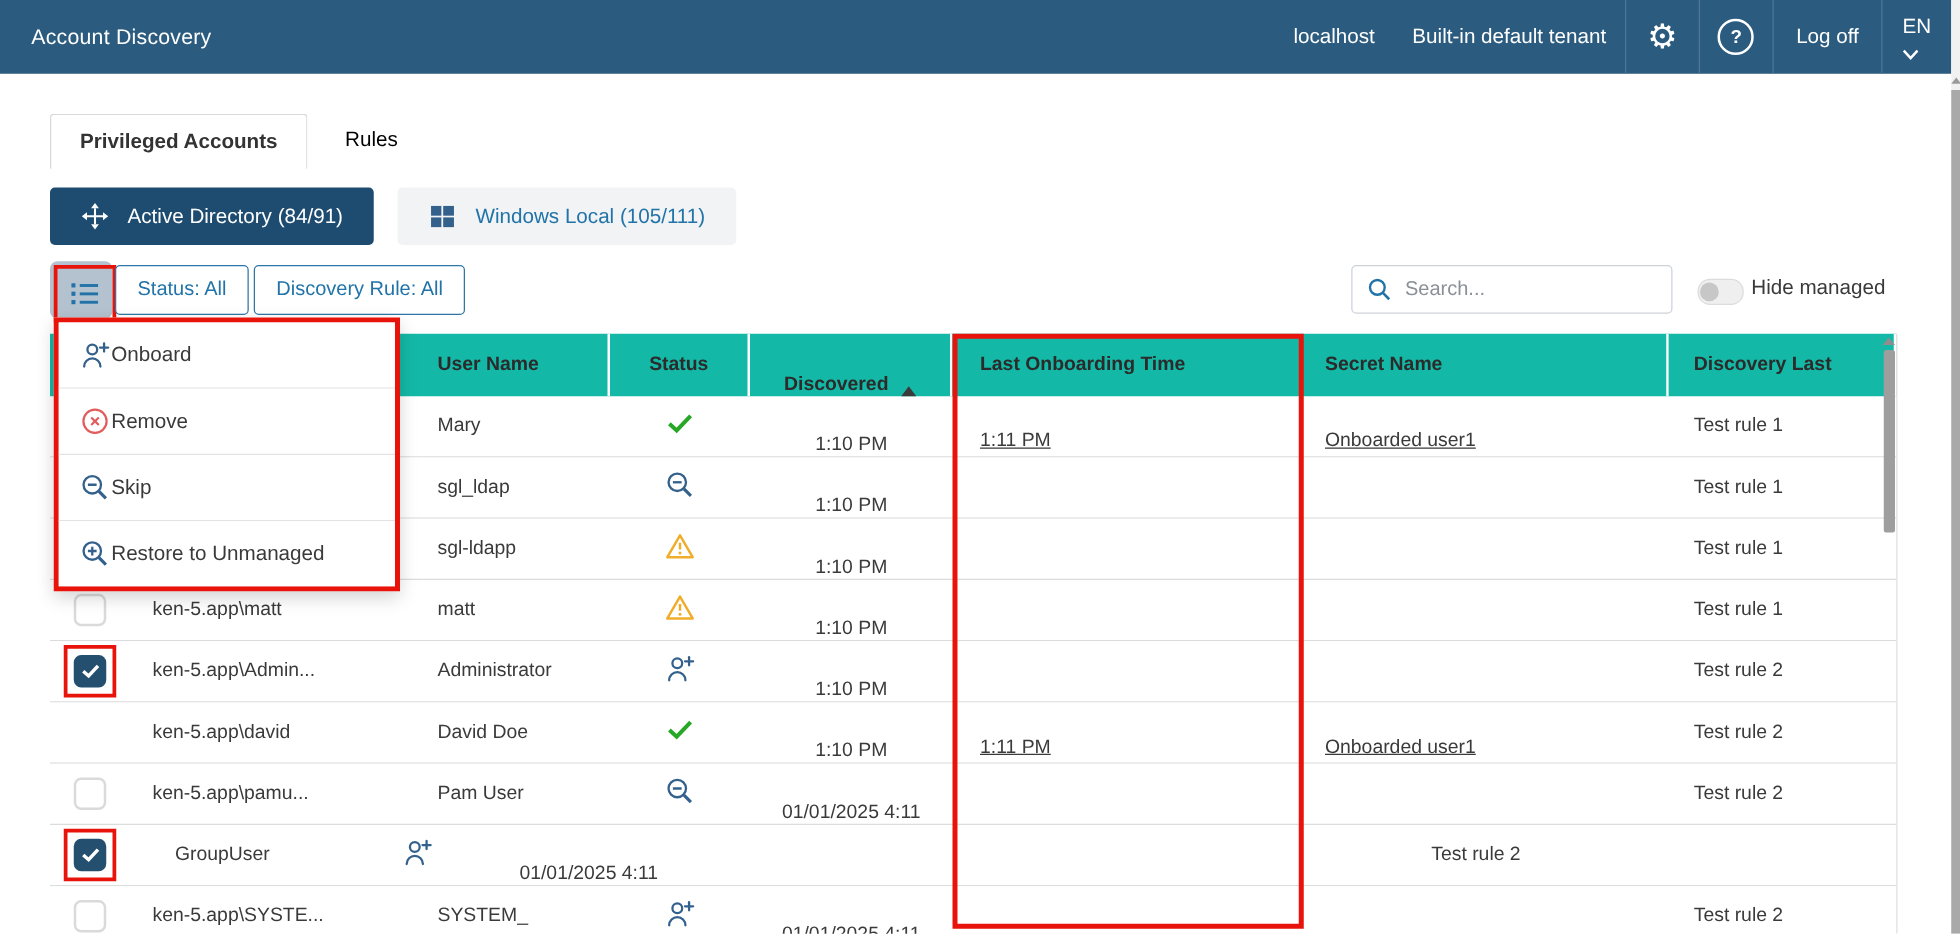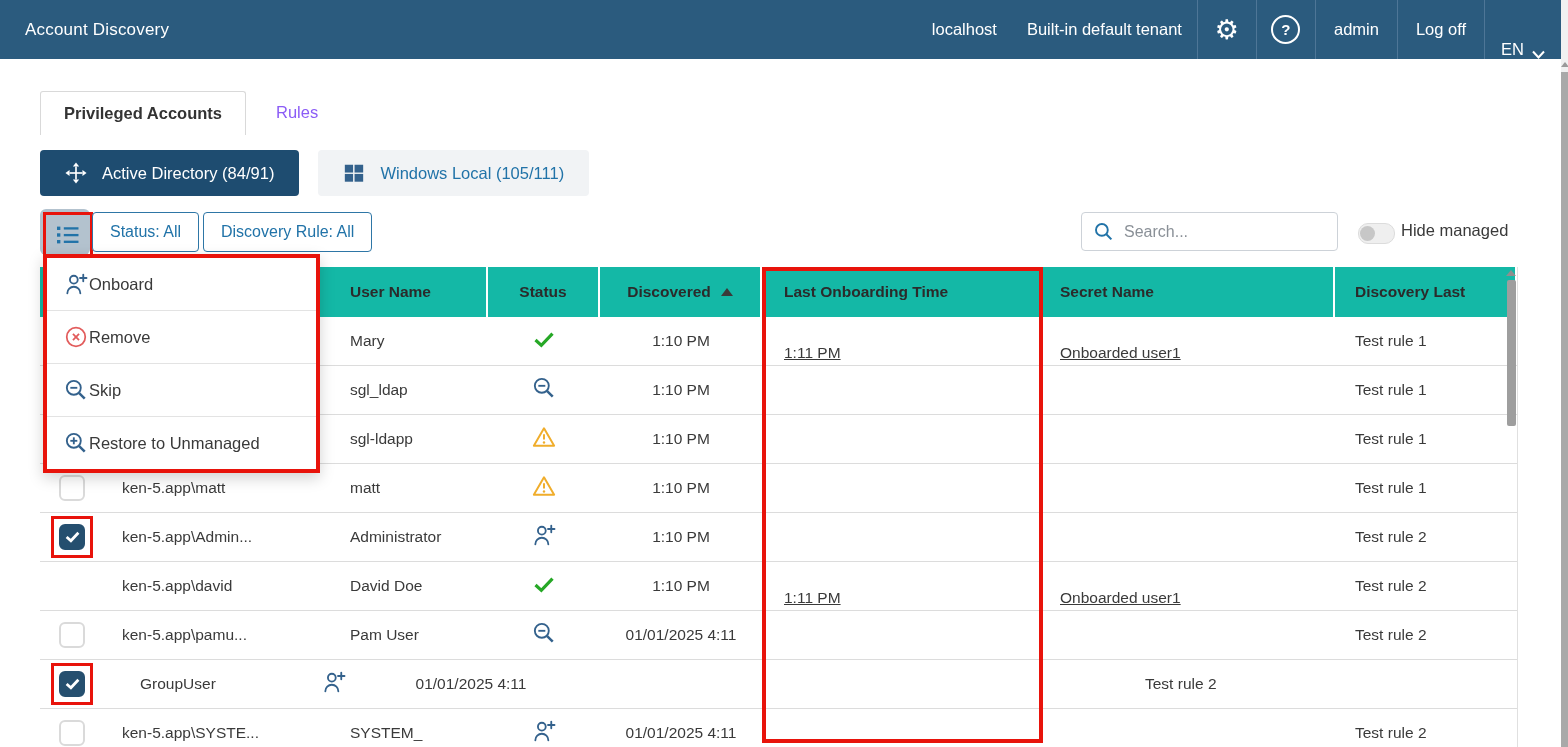--- a/index.html
+++ b/index.html
@@ -13,27 +13,27 @@
     display:flex;align-items:center;justify-content:space-between;}
   .topbar-title{color:#fff;font-size:17px;padding-left:25px;letter-spacing:.2px;}
   .topbar-right{display:flex;align-items:stretch;height:100%;color:#fff;font-size:16.5px;}
   .tb-text{display:flex;align-items:center;padding:0 15px;}
   .tb-cell{display:flex;align-items:center;justify-content:center;border-left:1px solid #4e7697;}
   .tb-icon-cell{width:58px;}
   .tb-pad{padding:0 18px;}
   .gear{font-family:"DejaVu Sans",sans-serif;font-size:27px;line-height:1;}
   .help-circle{width:25px;height:25px;border:2px solid #fff;border-radius:50%;
     display:flex;align-items:center;justify-content:center;font-size:15px;font-weight:bold;}
-  .lang{display:flex;align-items:flex-end;gap:8px;padding:0 16px;}
+  .lang{display:flex;align-items:flex-start;gap:8px;padding:0 16px;flex-direction:column;}
   
   .tabs-row{position:absolute;left:40px;top:91px;display:flex;align-items:center;height:43px;}
   .tab-active{height:100%;display:flex;align-items:center;padding:0 23px;background:#fff;
     border:1px solid #d9d9d9;border-bottom:none;border-radius:3px 3px 0 0;
     font-weight:bold;color:#333;font-size:16.5px;}
-  .tab-link{margin-left:20px;color:#8b5cf6;font-size:16.5px;padding:0 10px;}
+  .tab-link{margin-left:20px;color:#000000;font-size:16.5px;padding:0 10px;}
   
   .connectors{position:absolute;left:40px;top:150px;display:flex;gap:19px;justify-content:center;}
   .conn-btn{height:46px;display:flex;align-items:center;gap:15px;padding:0 25px;
     border-radius:4px;font-size:16.5px;}
   .conn-active{background:#1e4c70;color:#fff;}
   .conn-inactive{background:#f1f3f5;color:#2173a8;}
   
   .bulk-btn-outer{position:absolute;left:40px;top:209px;width:50px;height:46px;
     background:#b3c2ce;border-radius:6px;}
   .bulk-btn{position:absolute;left:43px;top:212px;width:44px;height:40px;
@@ -57,21 +57,21 @@
   .table{position:absolute;left:40px;top:267px;width:1477px;}
   .thead{display:flex;height:50px;}
   .th{background:#14b8a6;display:flex;align-items:center;font-weight:bold;
     font-size:15.5px;color:#2b2b2b;box-sizing:border-box;border-right:2px solid #fff;}
   .trow{display:flex;height:48px;border-bottom:1px solid #dcdcdc;background:#fff;}
   .td{display:flex;align-items:center;font-size:15.5px;box-sizing:border-box;}
   .c0{width:70px;}
   .c1{width:210px;padding-left:12px;}
   .c2{width:168px;padding-left:30px;}
   .c3{width:112px;justify-content:center;padding-left:0 !important;}
-  .c4{width:162px;justify-content:center;padding-left:0 !important;}
+  .c4{width:162px;justify-content:center;padding-left:0 !important;align-items:flex-end;}
   .c5{width:280px;padding-left:22px;}
   .c6{width:293px;padding-left:18px;}
   .c7{width:182px;padding-left:20px;}
   .sort-asc{width:0;height:0;border-left:6px solid transparent;border-right:6px solid transparent;
     border-bottom:8px solid #3a3a3a;margin-left:10px;}
   .link{text-decoration:underline;cursor:pointer;margin-top:24px;}
   .cbwrap{position:relative;margin-left:17px;width:30px;height:30px;display:flex;
     align-items:center;justify-content:center;}
   .cb{width:26px;height:26px;border-radius:6px;border:2px solid #dadada;background:#fff;
     box-sizing:border-box;display:flex;align-items:center;justify-content:center;}
@@ -106,21 +106,20 @@
   <div class="topbar-title">Account Discovery</div>
   <div class="topbar-right">
     <div class="tb-text">localhost</div>
     <div class="tb-text">Built-in default tenant</div>
     <div class="tb-cell tb-icon-cell">
       <span class="gear">⚙</span>
     </div>
     <div class="tb-cell tb-icon-cell">
       <span class="help-circle">?</span>
     </div>
-    <div class="tb-cell tb-pad">admin</div>
     <div class="tb-cell tb-pad">Log off</div>
     <div class="tb-cell lang">
       <span>EN</span>
       <svg width="13" height="9" viewBox="0 0 13 9">
           <polyline points="1,1.5 6.5,7.5 12,1.5" fill="none" stroke="#fff" stroke-width="2"></polyline>
         </svg>
     </div>
   </div>
 </div>
 

